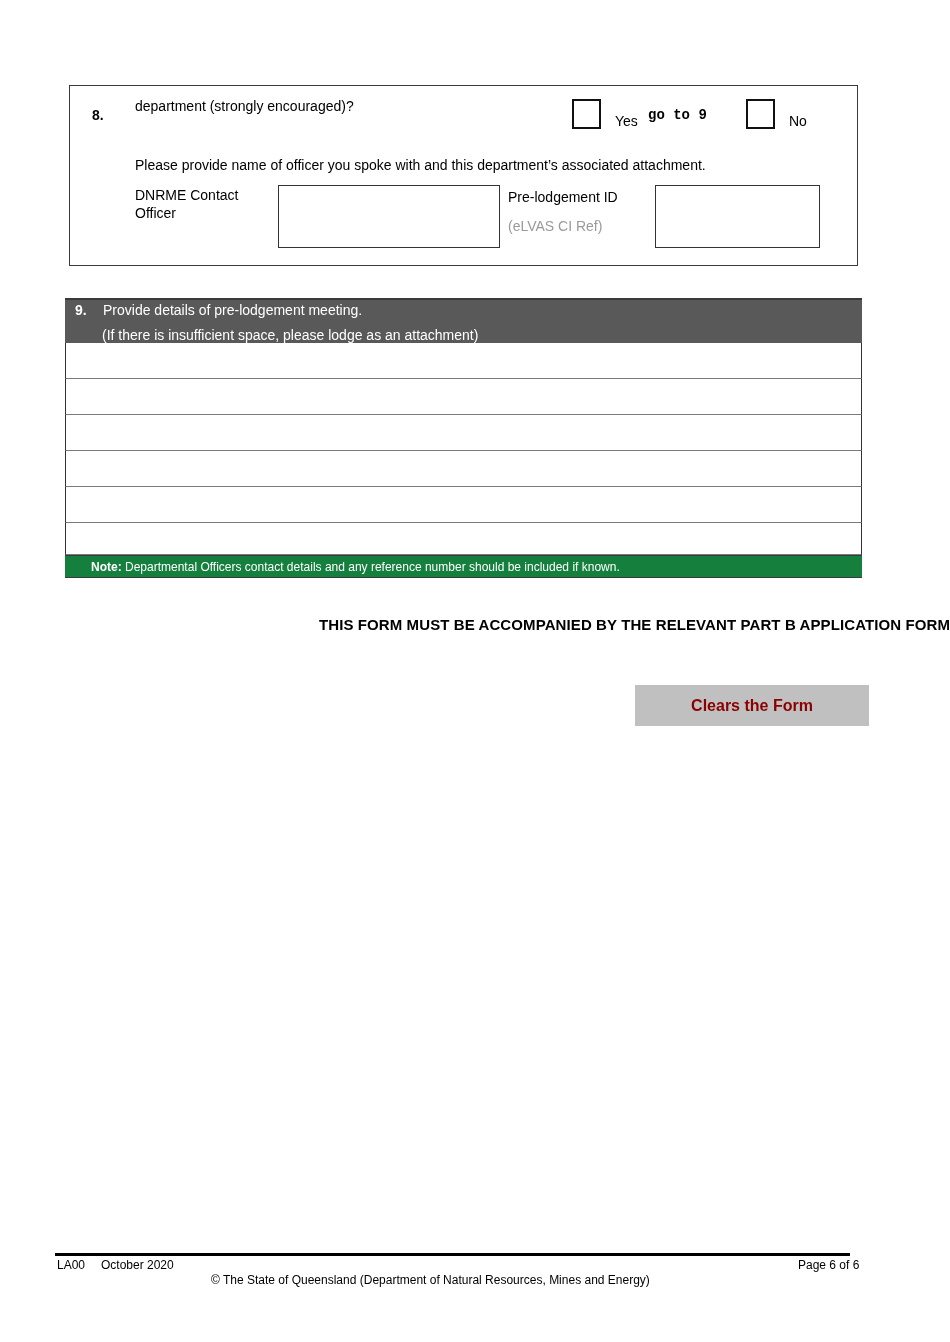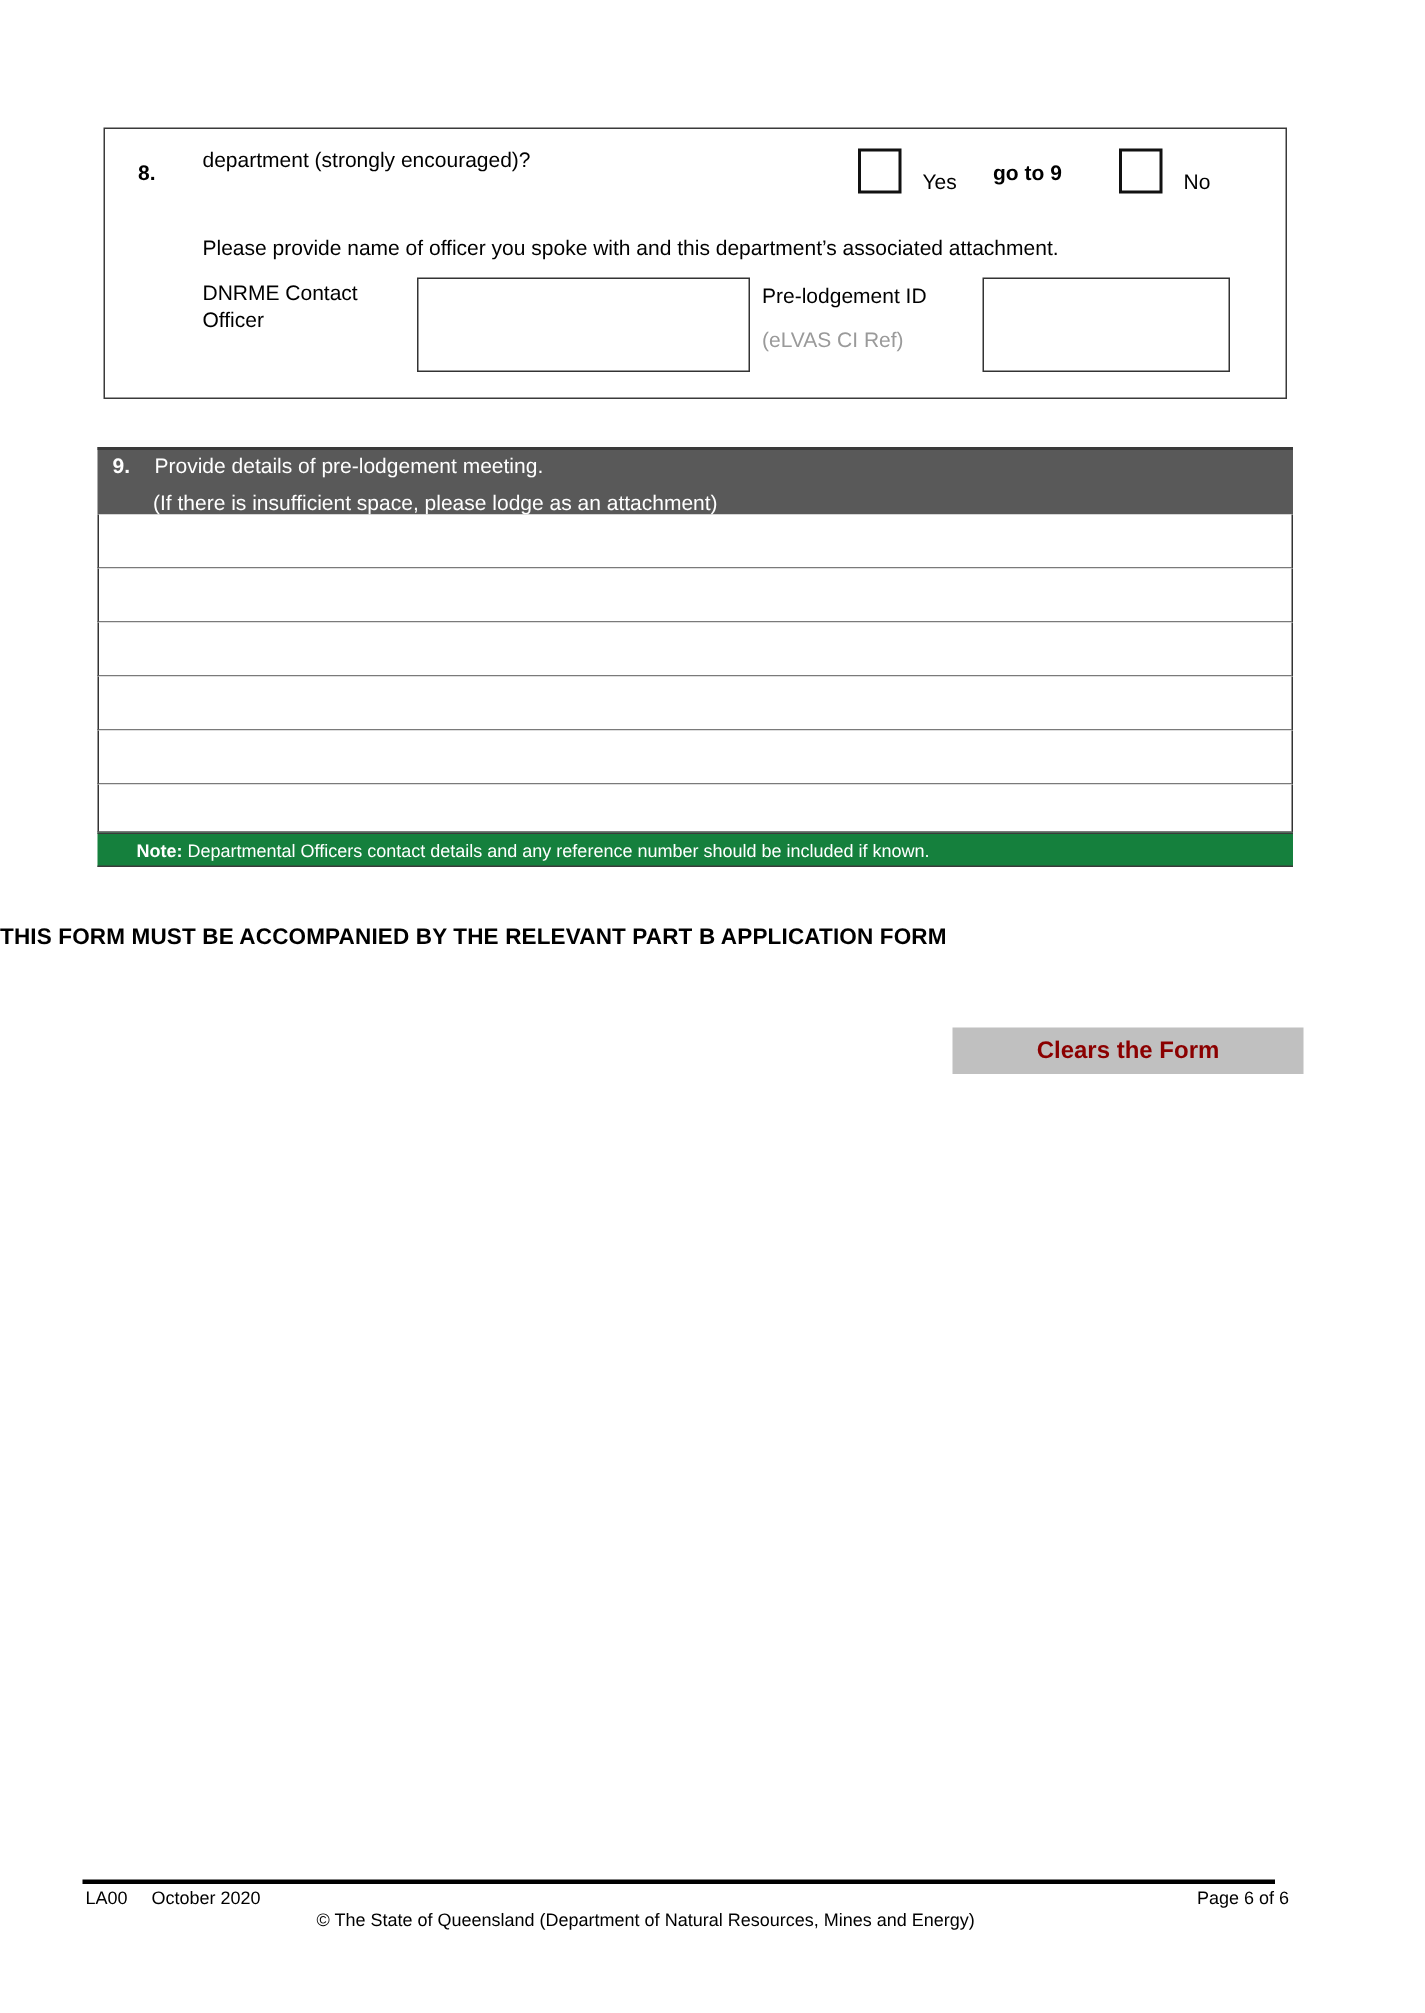--- a/index.html
+++ b/index.html
@@ -13,39 +13,39 @@
   .checkbox { width:29px; height:30px; border:2px solid #111; box-sizing:border-box; background:#fff; cursor:pointer; }
   .field { border:1px solid #333; box-sizing:border-box; background:#fff; }
   .grey-hint { color:#9a9a9a; font-size:14px; }
 
   
   #sec9 { left:65px; top:298px; width:797px; height:280px; box-sizing:border-box; }
   #sec9-header { position:absolute; left:0; top:0; width:797px; height:45px; background:#595959; border-top:2px solid #3a3a3a; box-sizing:border-box; color:#fff; }
   .s9-row { position:absolute; left:0; width:797px; height:36px; background:#fff; border-left:1px solid #333; border-right:1px solid #333; border-bottom:1px solid #7a7a7a; box-sizing:border-box; }
   #sec9-note { position:absolute; left:0; top:257px; width:797px; height:23px; background:#15803d; color:#fff; font-size:12px; line-height:23px; padding-left:26px; box-sizing:border-box; border-top:1px solid #3a3a3a; border-bottom:1px solid #3a3a3a;}
 
-  #form-notice { left:0; top:616px; width:950px; text-align:left; font-weight:bold; font-size:15px; letter-spacing:0.1px; }
+  #form-notice { left:0; top:616px; width:950px; text-align:right; font-weight:bold; font-size:15px; letter-spacing:0.1px; }
 
-  #clear-btn { left:635px; top:685px; width:234px; height:31px; background:#c0c0c0; color:#8b0000; font-weight:bold; font-size:16px; text-align:center; line-height:31px; cursor:pointer; border:none; padding:0; font-family:"Liberation Sans", sans-serif; }
+  #clear-btn { left:635px; top:685px; width:234px; height:41px; background:#c0c0c0; color:#8b0000; font-weight:bold; font-size:16px; text-align:center; line-height:31px; cursor:pointer; border:none; padding:0; font-family:"Liberation Sans", sans-serif; }
 
   #footer-line { left:55px; top:1253px; width:795px; height:3px; background:#000; }
   .footer-txt { font-size:12px; font-weight:normal; }
 </style>
 </head>
 <body>
 
 <div id="sec8" class="abs">
   <span class="abs q-num" style="left:22px; top:21px;">8.</span>
   <div class="abs txt14" style="left:65px; top:11px; width:420px;">
     <div>department (strongly encouraged)?</div>
   </div>
 
   <div class="abs checkbox" style="left:502px; top:13px;"></div>
   <span class="abs txt14" style="left:545px; top:26px;">Yes</span>
-  <span class="abs txt14" style="left:592px; top:20px; font-weight:bold;">go to 9</span>
+  <span class="abs txt14" style="left:578px; top:20px; font-weight:bold;font-family:Liberation Mono, monospace;">go to 9</span>
 
   <div class="abs checkbox" style="left:676px; top:13px;"></div>
   <span class="abs txt14" style="left:719px; top:26px;">No</span>
 
   <div class="abs txt14" style="left:65px; top:70px;">Please provide name of officer you spoke with and this department’s associated attachment.</div>
 
   <div class="abs txt14" style="left:65px; top:100px;">
     <div>DNRME Contact</div>
     <div>Officer</div>
   </div>

